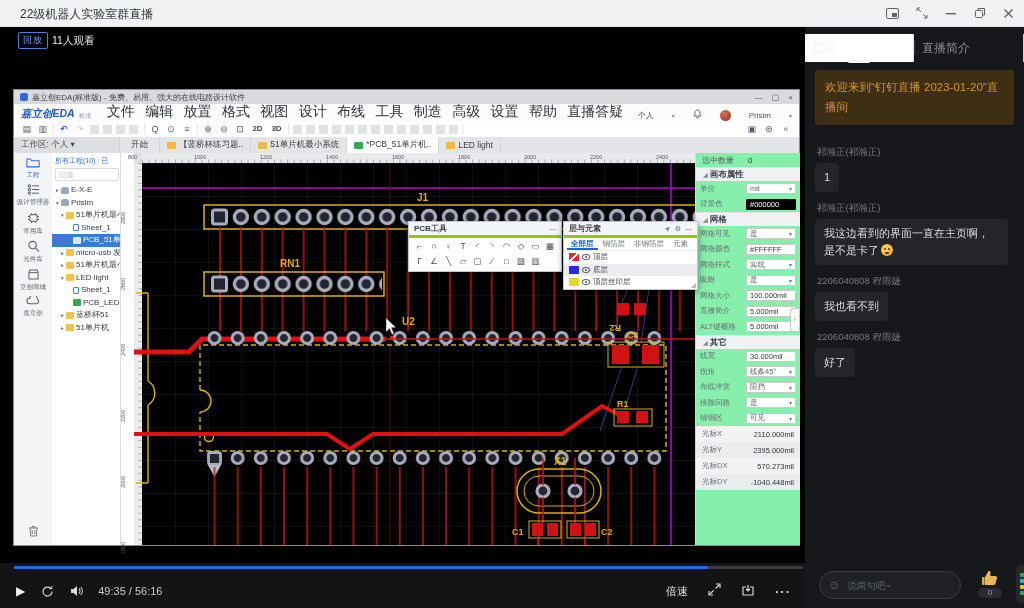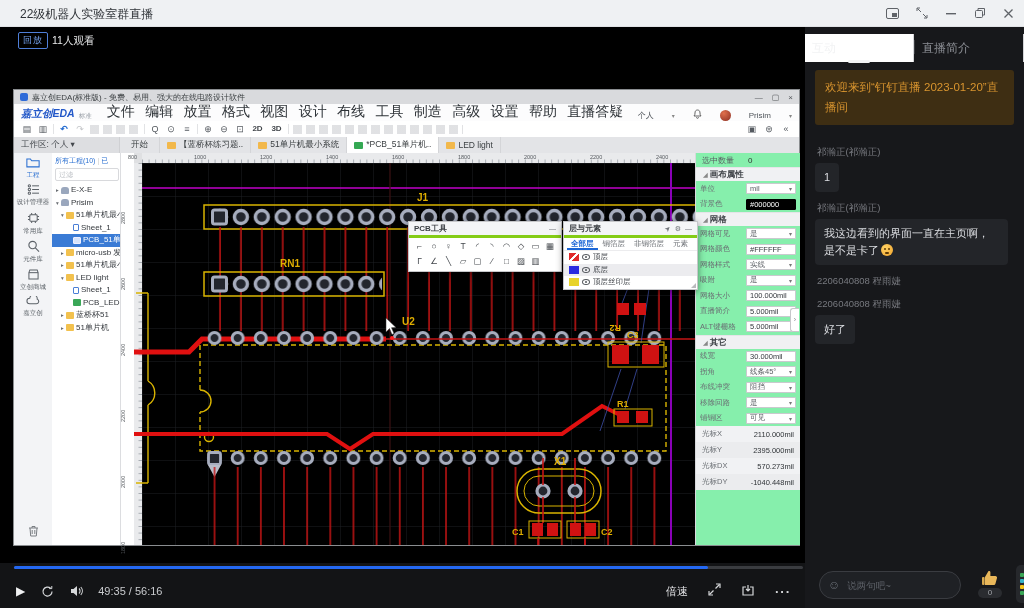--- a/index.html
+++ b/index.html
@@ -809,20 +809,21 @@
     <span class="tdiv"></span>
     <span class="tab">直播简介</span>
   </div>
   <div class="welcome">欢迎来到“钉钉直播 2023-01-20”直播间</div>
   <div class="msgs">
     <div class="mname">祁瀚正(祁瀚正)</div>
     <div><span class="bubble">1</span></div>
     <div class="mname">祁瀚正(祁瀚正)</div>
     <div><span class="bubble"><span>我这边看到的界面一直在主页啊，是不是卡了</span><span class="emoji"></span></span></div>
     <div class="mname">2206040808 程雨婕</div>
+    <div><span class="bubble">我也看不到</span></div>
     <div class="mname">2206040808 程雨婕</div>
     <div><span class="bubble">好了</span></div>
   </div>
   <div id="chatinput">
     <div class="cibox">
       <span class="sm">☺</span>
       <input placeholder="说两句吧~" style="">
     </div>
     <div class="like">
       <svg width="18" height="17" viewBox="0 0 18 17">

